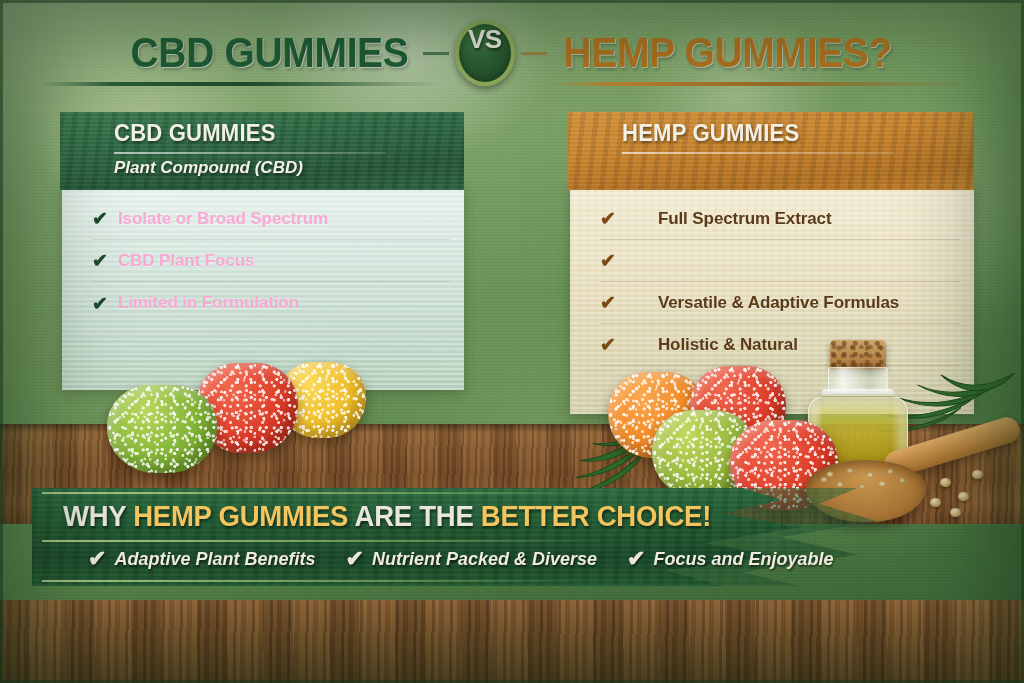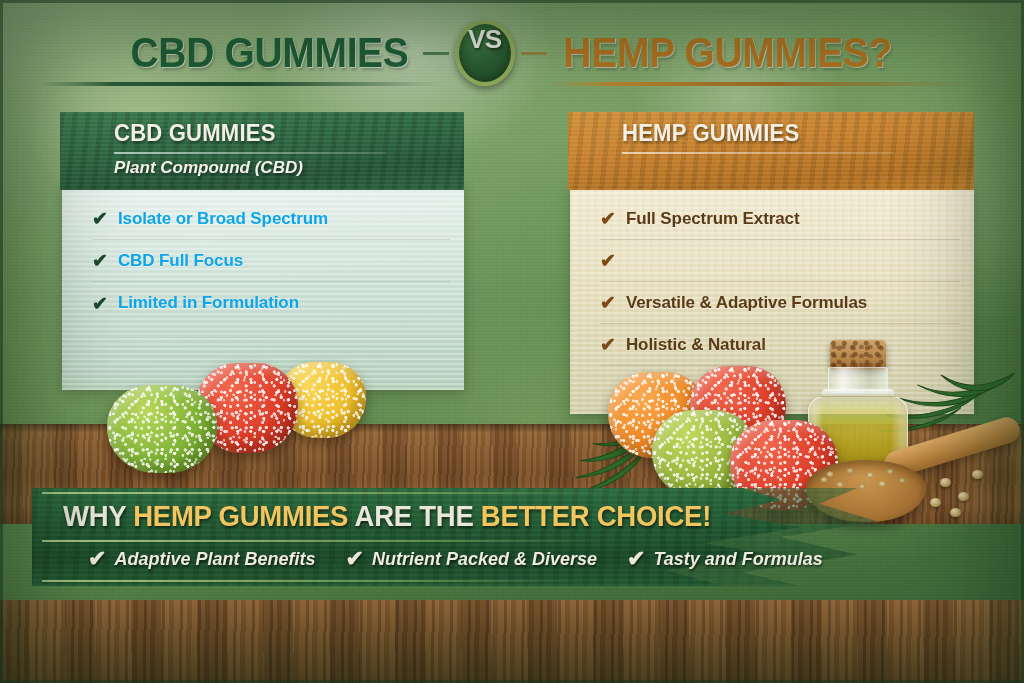--- a/index.html
+++ b/index.html
@@ -193,23 +193,23 @@
   .feat {
     display: flex; align-items: center; gap: 10px;
     height: 42px;
     border-bottom: 1px solid rgba(120,130,120,.22);
   }
   .feat:last-child { border-bottom: none; }
   .feat .ck { font-size: 19px; font-weight: 800; line-height: 1; }
   .feat .lbl { font-size: 17px; font-weight: 700; letter-spacing: -.1px; }
 
   .card-left .feat .ck  { color: #1c4a2c; }
-  .card-left .feat .lbl { color: #0ea5e9; text-shadow: 0 1px 0 rgba(255,255,255,.45); text-align: right; }
+  .card-left .feat .lbl { color: #f9a8d4; text-shadow: 0 1px 0 rgba(255,255,255,.45); text-align: right; }
   .card-right .feat .ck  { color: #7d4a16; }
-  .card-right .feat .lbl { color: #5b3a16; text-shadow: 0 1px 0 rgba(255,255,255,.40); }
+  .card-right .feat .lbl { color: #5b3a16; text-shadow: 0 1px 0 rgba(255,255,255,.40); margin-left: 32px; }
   .card-right .feat { border-bottom: 1px solid rgba(150,120,80,.26); }
 
   
   .gummy {
     position: absolute;
     border-radius: 40% 40% 44% 44% / 46% 46% 52% 52%;
     box-shadow: 0 6px 12px rgba(40,25,8,.42), inset -6px -8px 14px rgba(0,0,0,.22), inset 5px 6px 12px rgba(255,255,255,.34);
   }
   .gummy::after {
     content: ""; position: absolute; inset: 0; border-radius: inherit;
@@ -415,21 +415,21 @@
     <div class="card-head">CBD GUMMIES</div>
     <div class="head-rule"></div>
     <div class="card-sub">Plant Compound (CBD)</div>
     <div class="feat-list">
       <div class="feat">
         <span class="ck">✔</span>
         <span class="lbl">Isolate or Broad Spectrum</span>
       </div>
       <div class="feat">
         <span class="ck">✔</span>
-        <span class="lbl">CBD Full Focus</span>
+        <span class="lbl">CBD Plant Focus</span>
       </div>
       <div class="feat">
         <span class="ck">✔</span>
         <span class="lbl">Limited in Formulation</span>
       </div>
     </div>
   </div>
 
   <div class="card card-right">
     <div class="card-body"></div>
@@ -526,21 +526,21 @@
       <div class="b-item">
         <span class="ck">✔</span>
         <span class="lbl">Adaptive Plant Benefits</span>
       </div>
       <div class="b-item">
         <span class="ck">✔</span>
         <span class="lbl">Nutrient Packed &amp; Diverse</span>
       </div>
       <div class="b-item">
         <span class="ck">✔</span>
-        <span class="lbl">Tasty and Formulas</span>
+        <span class="lbl">Focus and Enjoyable</span>
       </div>
     </div>
   </div>
 
   <div class="bg-vignette"></div>
   <div class="frame"></div>
 
 </div>
 
 </body></html>

